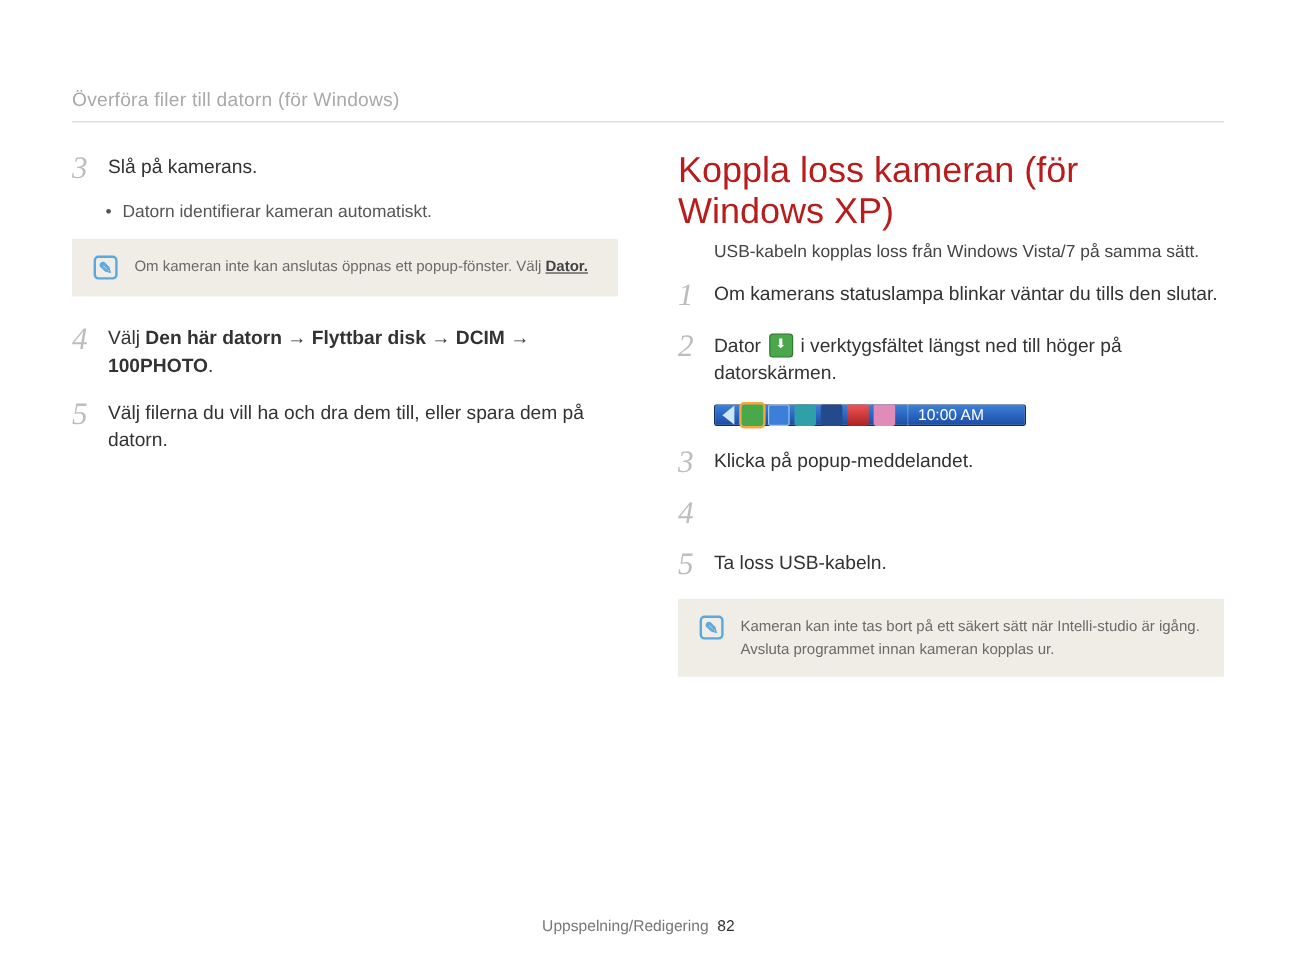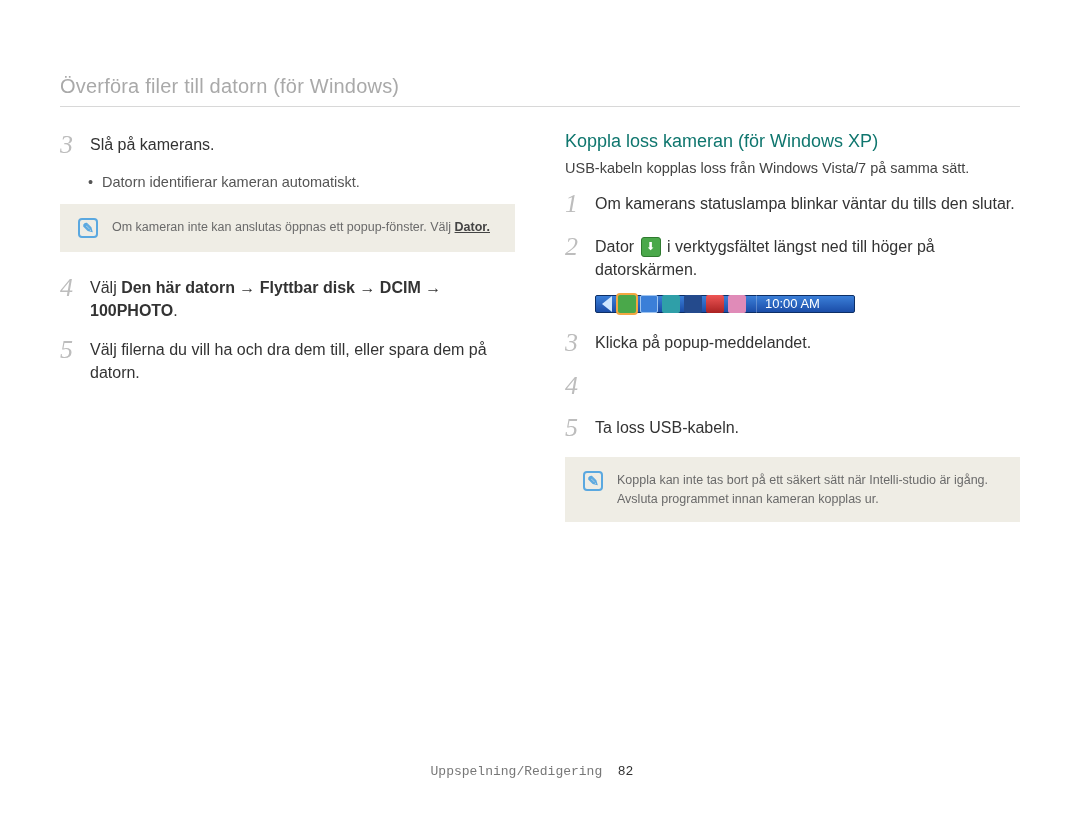--- a/index.html
+++ b/index.html
@@ -8,21 +8,21 @@
     background: #fff;
     width: 1080px;
     height: 815px;
     position: relative;
     color: #333;
   }
   .page {
     padding: 75px 60px 0 60px;
   }
   .page-header {
-    font-size: 20px;
+    font-size: 16px;
     color: #a9a9a9;
     font-weight: 400;
     letter-spacing: 0.2px;
     margin-bottom: 8px;
   }
   .header-rule {
     border: none;
     border-top: 1px solid #d8d8d8;
     margin-bottom: 24px;
   }
@@ -86,29 +86,30 @@
     font-weight: 700;
     flex-shrink: 0;
   }
   .note-text {
     font-size: 12.5px;
     color: #6a6a6a;
     line-height: 1.5;
   }
   .note-text .bold { font-weight:700; color:#444;text-decoration:underline; }
   .section-title {
-    font-size: 18px;
-    color: #0f766e;
+    font-size: 30px;
+    color: #b91c1c;
     font-weight: 400;
     margin-bottom: 8px;
   }
   .sub-intro {
     font-size: 14.5px;
     color: #444;
     margin-bottom: 14px;
+    margin-left: 30px;
   }
   .inline-icon {
     display: inline-flex;
     width: 20px;
     height: 20px;
     background: #4aa84a;
     border: 1px solid #2f7a2f;
     border-radius: 3px;
     vertical-align: middle;
     align-items: center;
@@ -157,21 +158,20 @@
     border-left: 1px solid rgba(255,255,255,0.25);
     line-height: 32px;
   }
   .footer {
     position: absolute;
     bottom: 36px;
     left: 0; right: 16px;
     text-align: center;
     font-size: 13px;
     color: #777;
-    font-family: Liberation Mono, monospace;
   }
   .footer .pgnum { color:#333; }
 </style>
 </head>
 <body>
 
 <div class="page">
   <div class="page-header">Överföra filer till datorn (för Windows)</div>
   <hr class="header-rule">
 
@@ -245,21 +245,21 @@
         <div class="step-num">4</div>
       </div>
 
       <div class="step">
         <div class="step-num">5</div>
         <div class="step-body">Ta loss USB-kabeln.</div>
       </div>
 
       <div class="note-box">
         <div class="note-icon">✎</div>
-        <div class="note-text">Koppla kan inte tas bort på ett säkert sätt när Intelli-studio är igång. Avsluta programmet innan kameran kopplas ur.</div>
+        <div class="note-text">Kameran kan inte tas bort på ett säkert sätt när Intelli-studio är igång. Avsluta programmet innan kameran kopplas ur.</div>
       </div>
 
     </div>
 
   </div>
 </div>
 
 <div class="footer">
   <span>Uppspelning/Redigering</span>&nbsp;&nbsp;<span class="pgnum">82</span>
 </div>

